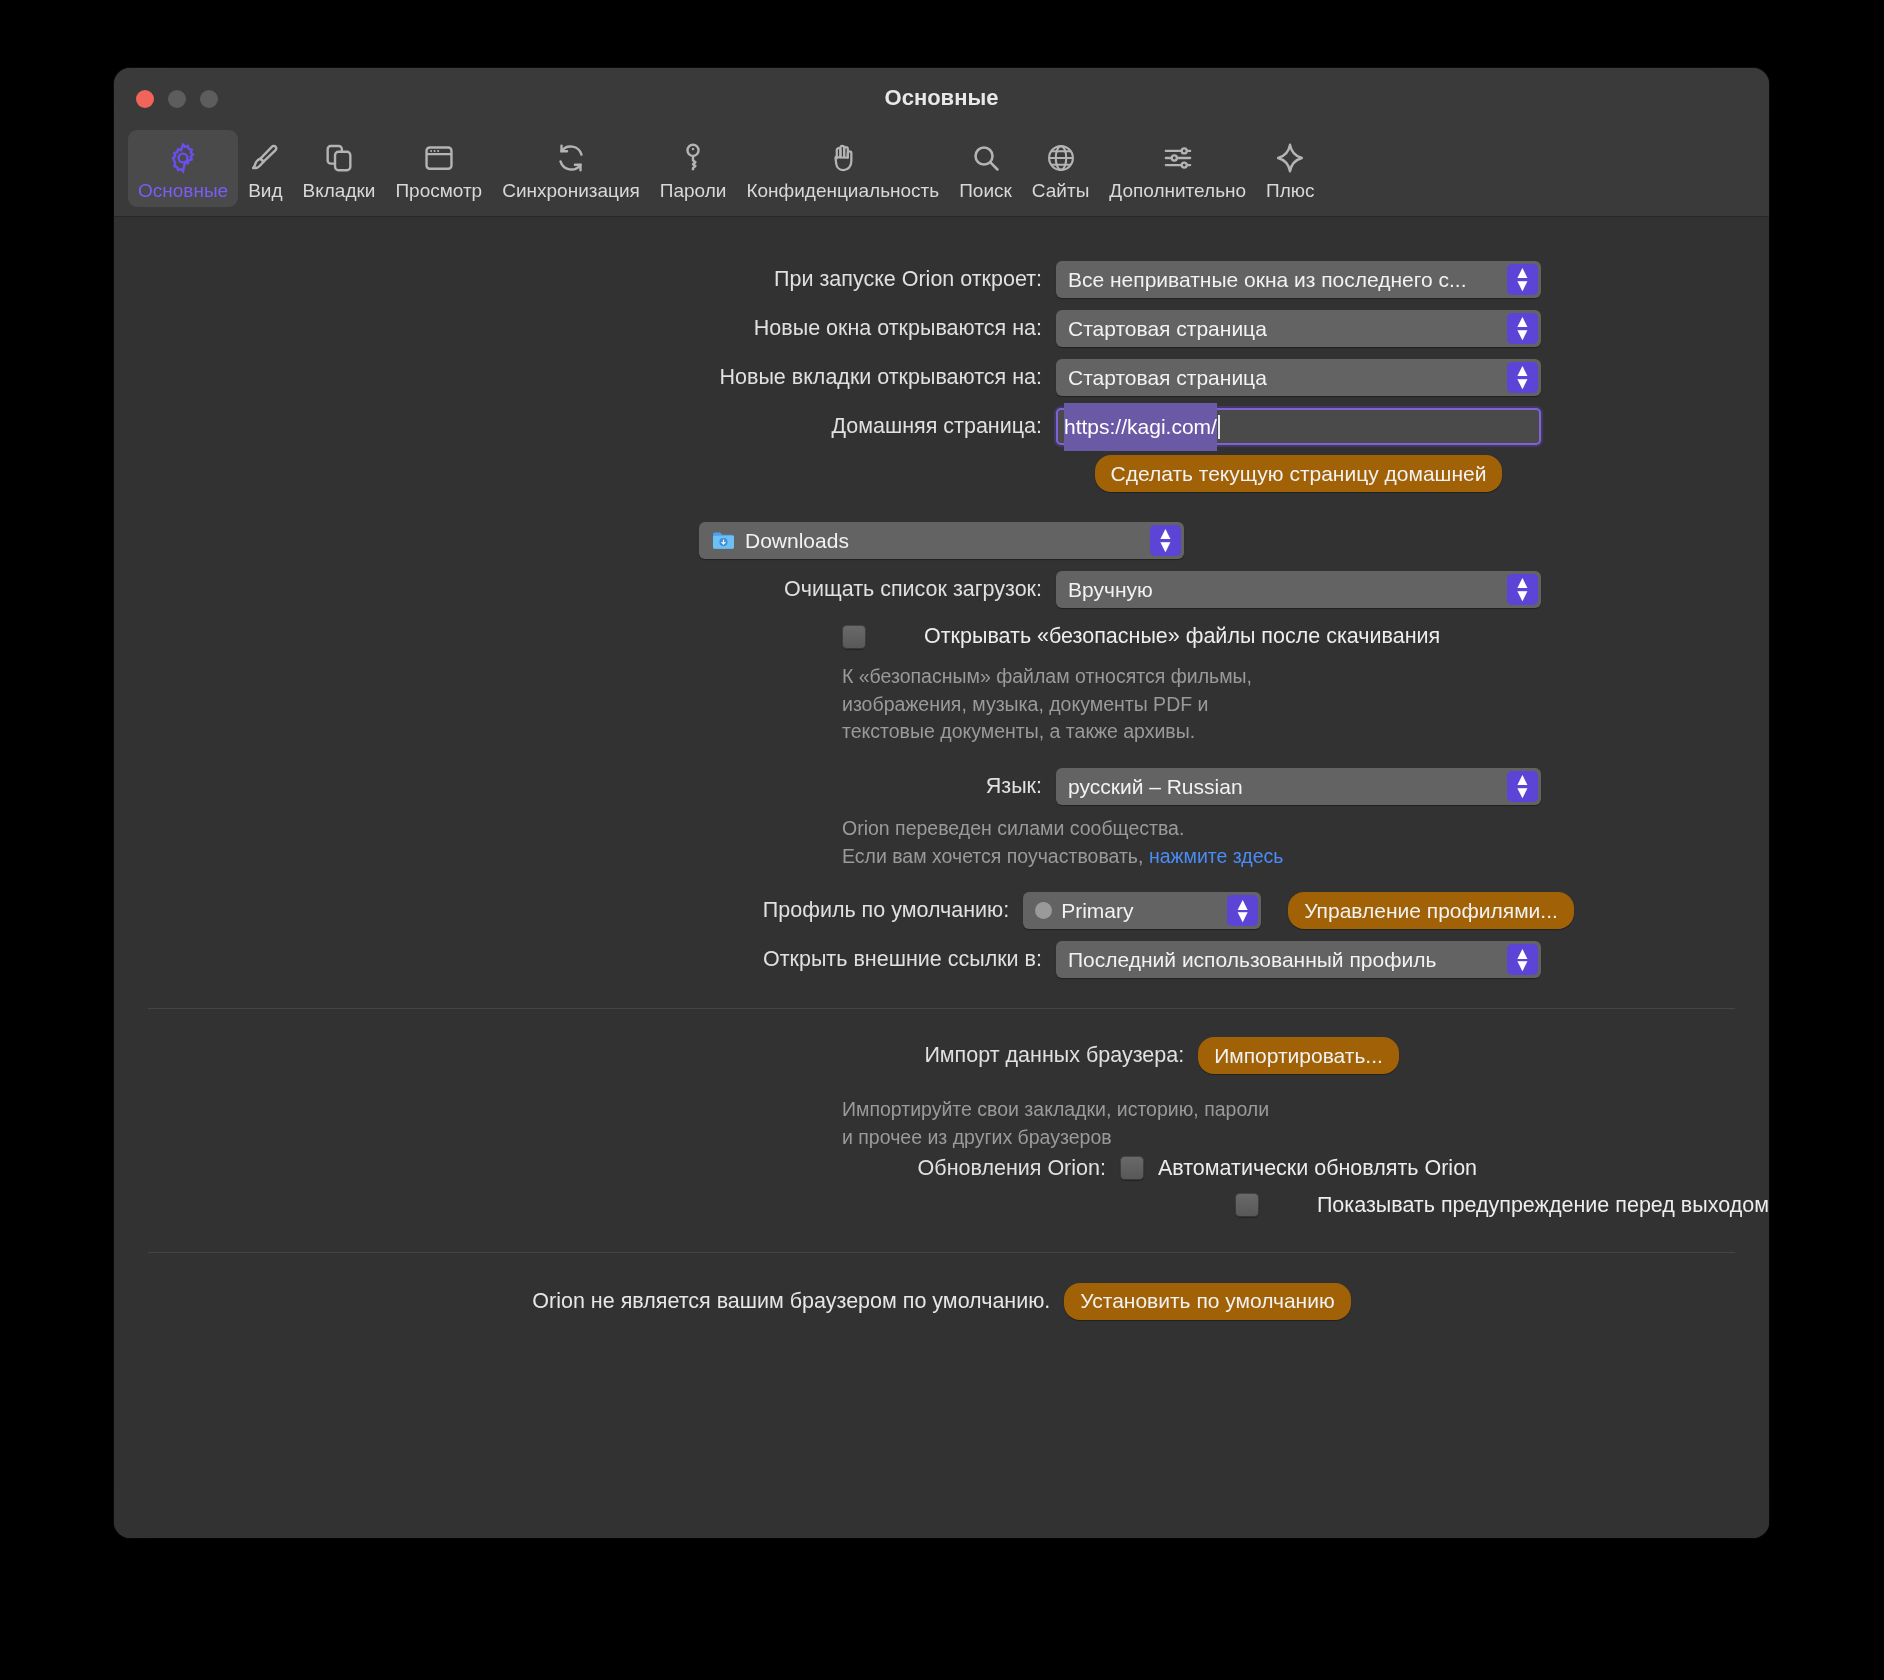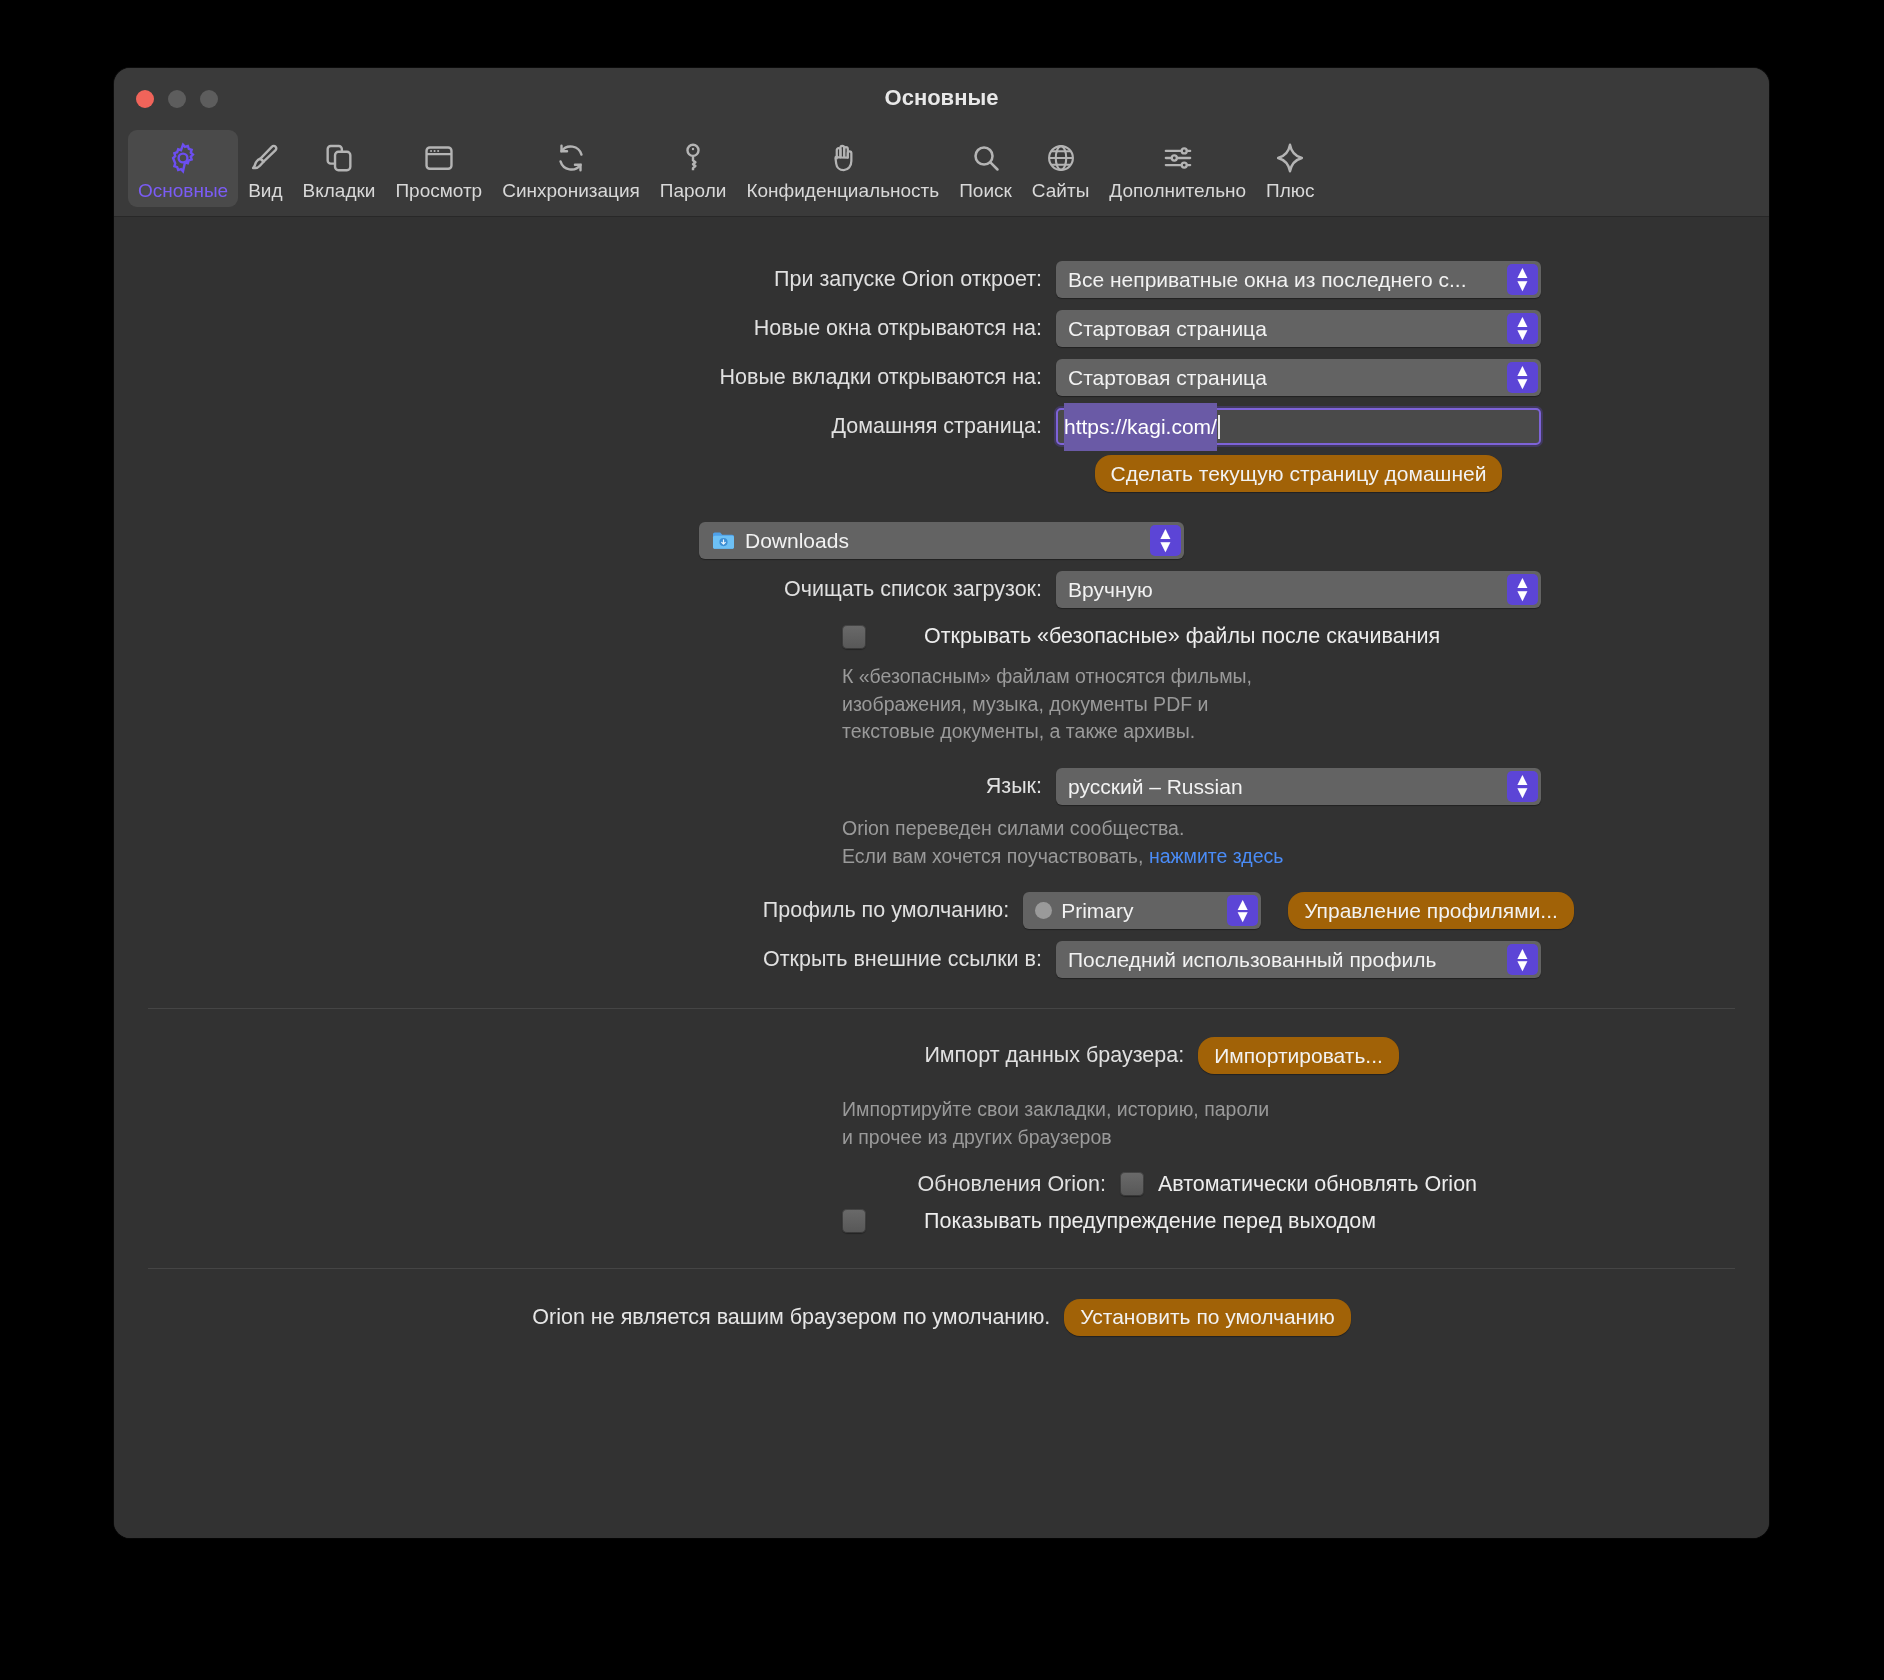--- a/index.html
+++ b/index.html
@@ -512,34 +512,34 @@
 
     <div class="divider" style="margin:30px 34px 28px 34px;"></div>
 
     <div class="row" style="margin-bottom:22px;">
       <div class="lbl">Импорт данных браузера:</div>
       <div class="ctl">
         <div class="btn">Импортировать...</div>
       </div>
     </div>
 
-    <div class="indent helper" style="margin-bottom:20px;">
+    <div class="indent helper" style="margin-bottom:4px;">
       <div>Импортируйте свои закладки, историю, пароли</div>
       <div>и прочее из других браузеров</div>
     </div>
 
     <div class="row" style="margin-bottom:12px;">
       <div class="lbl">Обновления Orion:</div>
       <div class="ctl" style="align-items:center;">
         <div class="cbox"></div>
         <div class="cbtext" style="margin-left:14px;color:#ededed;font-size:21.5px;white-space:nowrap;">Автоматически обновлять Orion</div>
       </div>
     </div>
 
-    <div class="cbrow indent" style="margin-bottom:8px;">
+    <div class="cbrow indent" style="margin-bottom:8px;justify-content:flex-end;">
       <div class="cbox"></div>
       <div class="cbtext">Показывать предупреждение перед выходом</div>
     </div>
 
     <div class="divider" style="margin:34px 34px 30px 34px;"></div>
 
     <div id="footer-row">
       <div class="ftext">Orion не является вашим браузером по умолчанию.</div>
       <div class="btn">Установить по умолчанию</div>
     </div>

